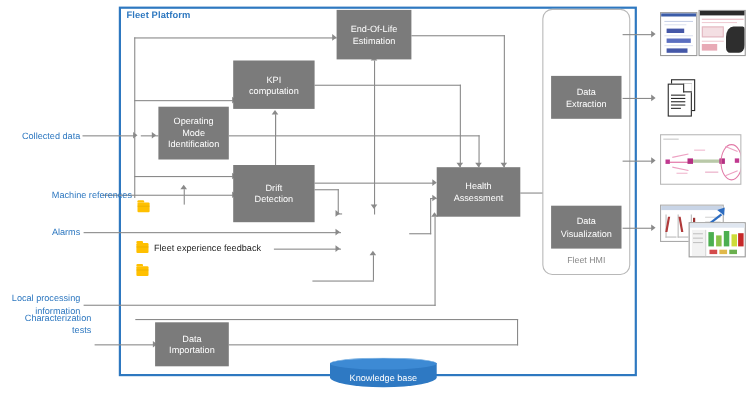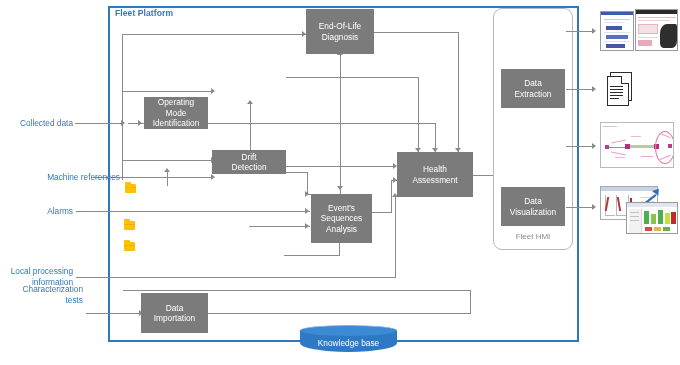--- a/index.html
+++ b/index.html
@@ -171,51 +171,51 @@
   <div class="ar ar-u" style="left:164px;top:168px;"></div>
 
   <div class="h" style="left:208px;top:313px;width:263px;"></div>
   <div class="v" style="left:470px;top:290px;height:24px;"></div>
   <div class="h" style="left:123px;top:290px;width:348px;"></div>
   <div class="v" style="left:123px;top:290px;height:0px;"></div>
 
   <div class="h" style="left:473px;top:175px;width:22px;"></div>
 
   <div class="pbox" style="left:306px;top:9px;width:68px;height:45px;white-space:pre-line;">End-Of-Life
-Diagnosis</div>
-
-
-  <div class="pbox" style="left:144px;top:97px;width:64px;height:32px;white-space:pre-line;">Operating
+Estimation</div>
+
+  <div class="pbox" style="left:212px;top:55px;width:74px;height:44px;white-space:pre-line;">KPI
+computation</div>
+
+  <div class="pbox" style="left:144px;top:97px;width:64px;height:48px;white-space:pre-line;">Operating
 Mode
 Identification</div>
 
-  <div class="pbox" style="left:212px;top:150px;width:74px;height:24px;white-space:pre-line;">Drift
+  <div class="pbox" style="left:212px;top:150px;width:74px;height:52px;white-space:pre-line;">Drift
 Detection</div>
 
-  <div class="pbox" style="left:311px;top:194px;width:61px;height:49px;white-space:pre-line;">Event's
-Sequences
-Analysis</div>
 
   <div class="pbox" style="left:397px;top:152px;width:76px;height:45px;white-space:pre-line;">Health
 Assessment</div>
 
   <div class="pbox" style="left:141px;top:293px;width:67px;height:40px;white-space:pre-line;">Data
 Importation</div>
 
   <div class="inlabel" style="left:0px;top:118px;width:73px;">Collected data</div>
   <div class="inlabel" style="left:0px;top:172px;width:90px;margin-left:30px;">Machine references</div>
   <div class="inlabel" style="left:0px;top:206px;width:73px;">Alarms</div>
   <div class="inlabel" style="left:0px;top:266px;width:73px;">Local processing
 information</div>
   <div class="inlabel" style="left:0px;top:284px;width:83px;">Characterization
 tests</div>
 
   <div class="folder" style="left:125px;top:184px;"></div>
 
   <div class="folder" style="left:124px;top:221px;"></div>
+  <div class="notetext" style="left:140px;top:220px;width:110px;">Fleet experience feedback</div>
 
   <div class="folder" style="left:124px;top:242px;"></div>
 
   <div class="kb">
     <div class="kb-body"></div>
     <div class="kb-top"></div>
     <div class="kb-label">Knowledge base</div>
   </div>
 
   <div class="hmi-panel"></div>

